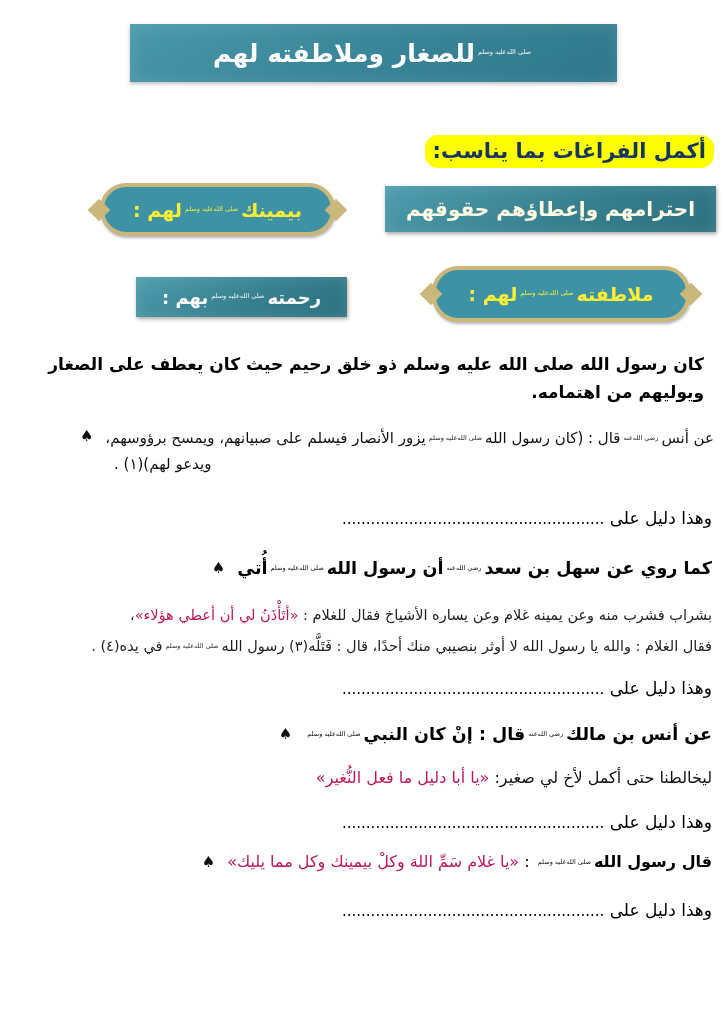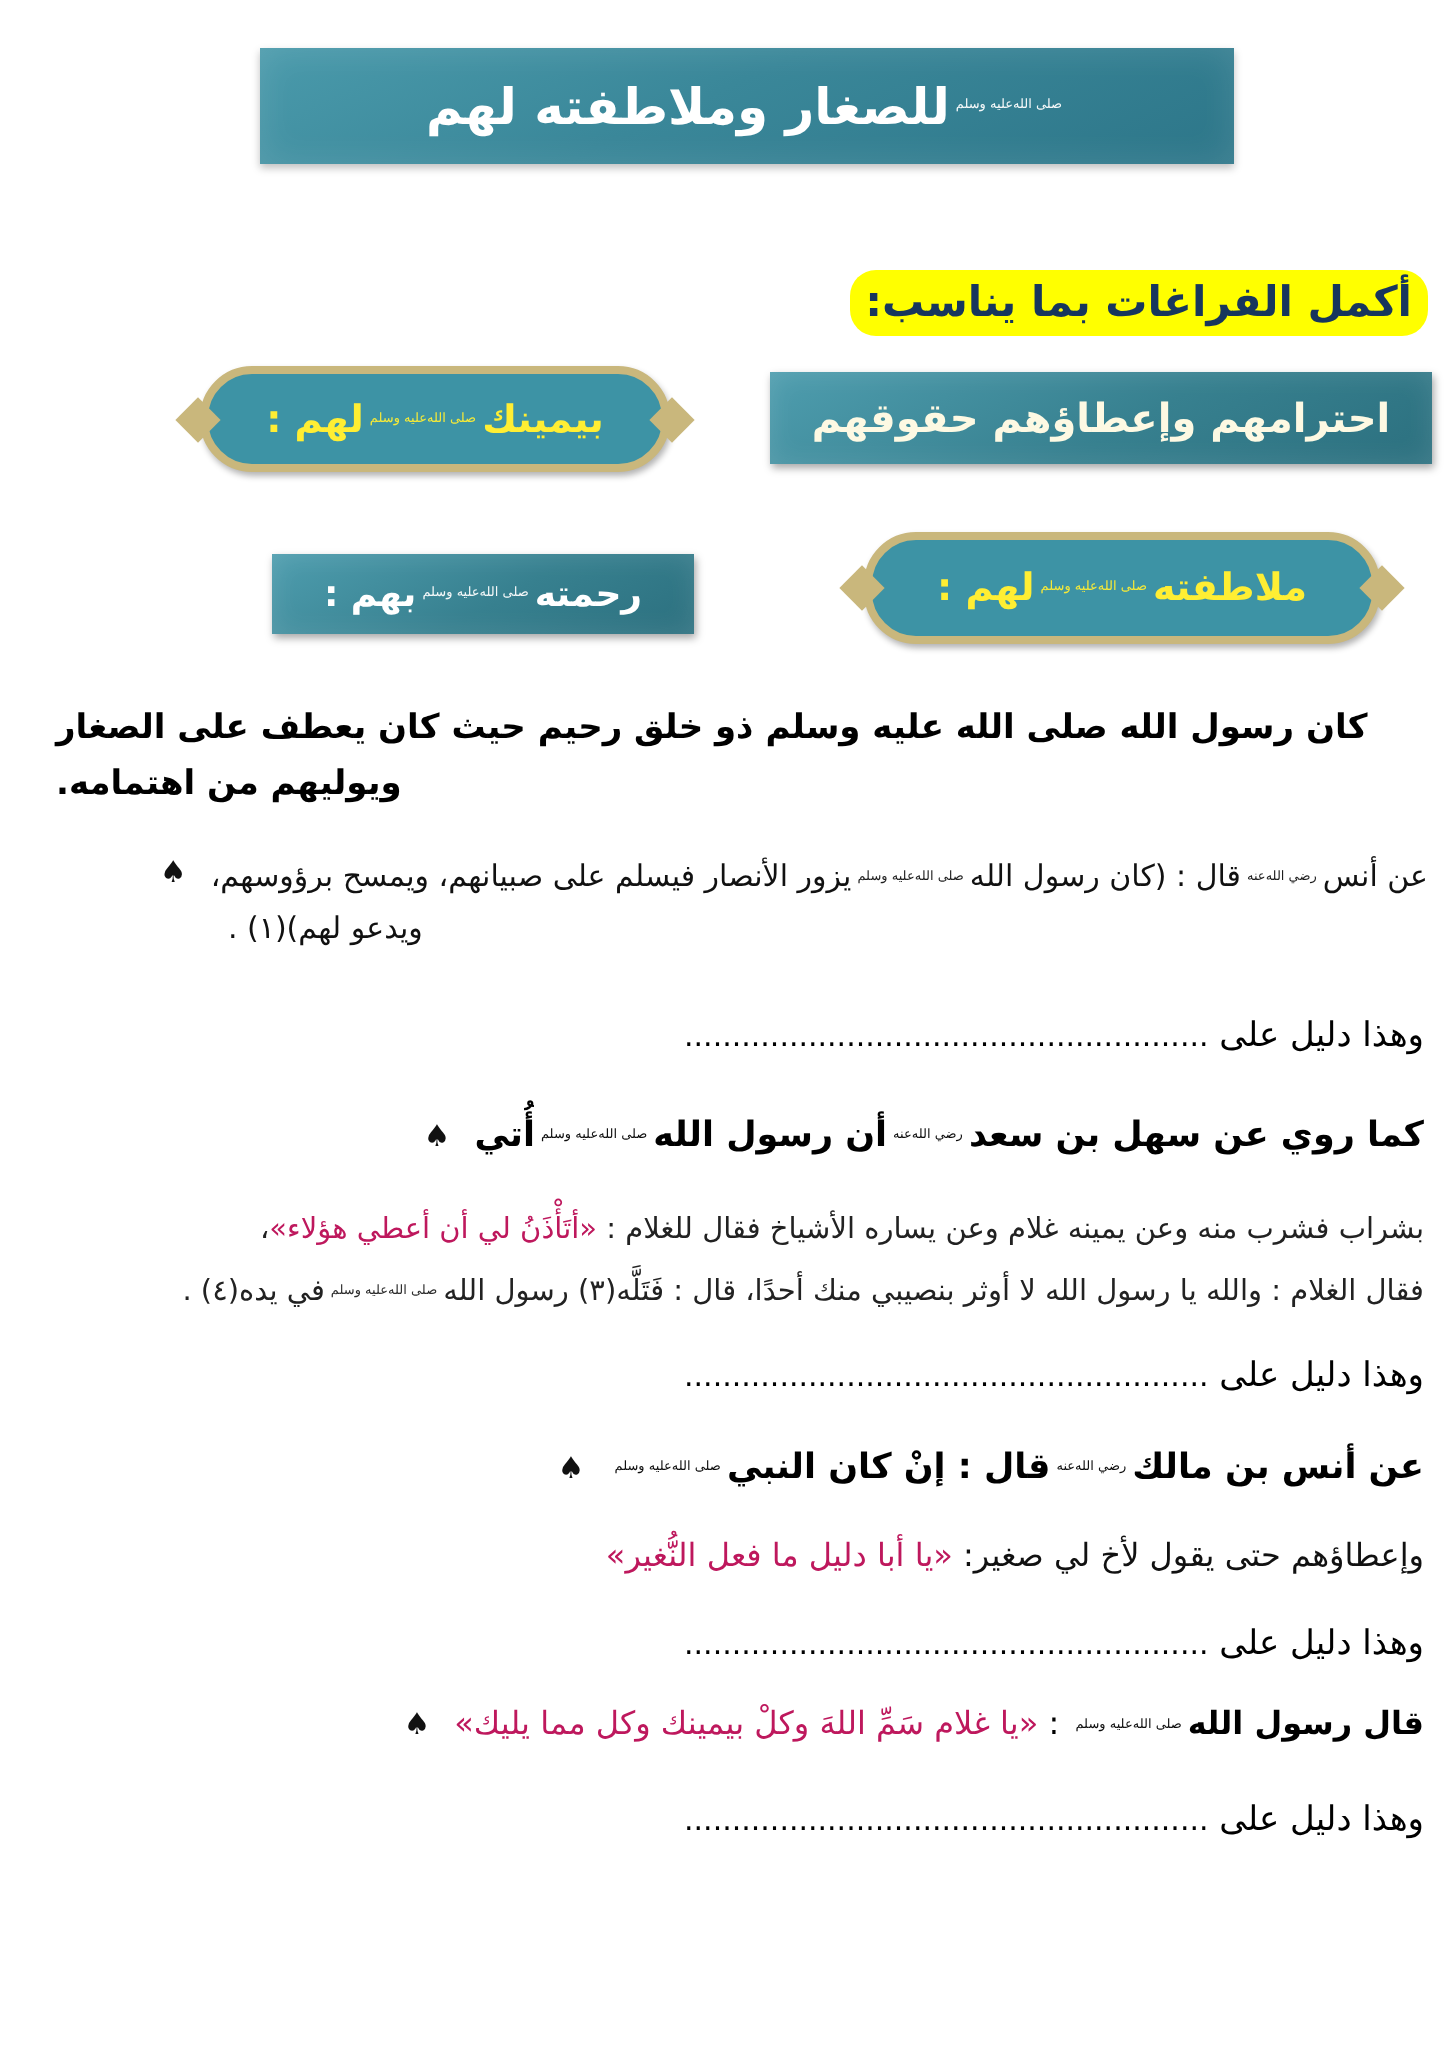--- a/index.html
+++ b/index.html
@@ -55,21 +55,21 @@
     background:#c9b77c; transform:translateY(-50%) rotate(45deg); z-index:-0;
   }
   .ribbon::before { right:-13px; }
   .ribbon::after  { left:-13px; }
   .ribbon-guidance { top:183px; left:100px; width:235px; height:53px; }
   .ribbon-kindness { top:266px; left:432px; width:258px; height:56px; }
 
   
   .intro {
     position:absolute; top:350px; left:28px; width:676px;
-    font-size:17px; font-weight:bold; color:#000; text-align:left; line-height:1.65;
+    font-size:17px; font-weight:bold; color:#000; text-align:right; line-height:1.65;
   }
 
   .hadith-row { display:flex; direction:rtl; justify-content:flex-start; gap:12px; align-items:flex-start; }
   .spade { color:#111; font-size:15px; line-height:1.4; flex:0 0 auto; }
 
   .h1 { position:absolute; top:426px; left:22px; width:692px; font-size:15px; color:#111; line-height:1.7; }
   .h1 .line1 { text-align:right; }
   .h1 .line2 { direction:rtl; text-align:left; padding-left:92px; }
 
   .evidence {
@@ -200,21 +200,21 @@
           </span><span>قال : إنْ كان النبي</span><span class="seal">
             <span>صلى الله</span>
             <span>عليه وسلم</span>
           </span>
       </span>
       <span class="spade">♠</span>
     </div>
   </div>
 
   <div class="h3-line2">
-    <span>وإعطاؤهم حتى يقول لأخ لي صغير: </span><span class="quote">«يا أبا دليل ما فعل النُّغير»</span>
+    <span>ليخالطنا حتى أكمل لأخ لي صغير: </span><span class="quote">«يا أبا دليل ما فعل النُّغير»</span>
   </div>
 
   <div class="evidence ev3">
     <span>وهذا دليل على </span><span class="dots">.......................................................</span>
   </div>
 
   <div class="h4">
     <div class="hadith-row">
       <span>
         <span class="said">قال رسول الله</span><span class="seal">

